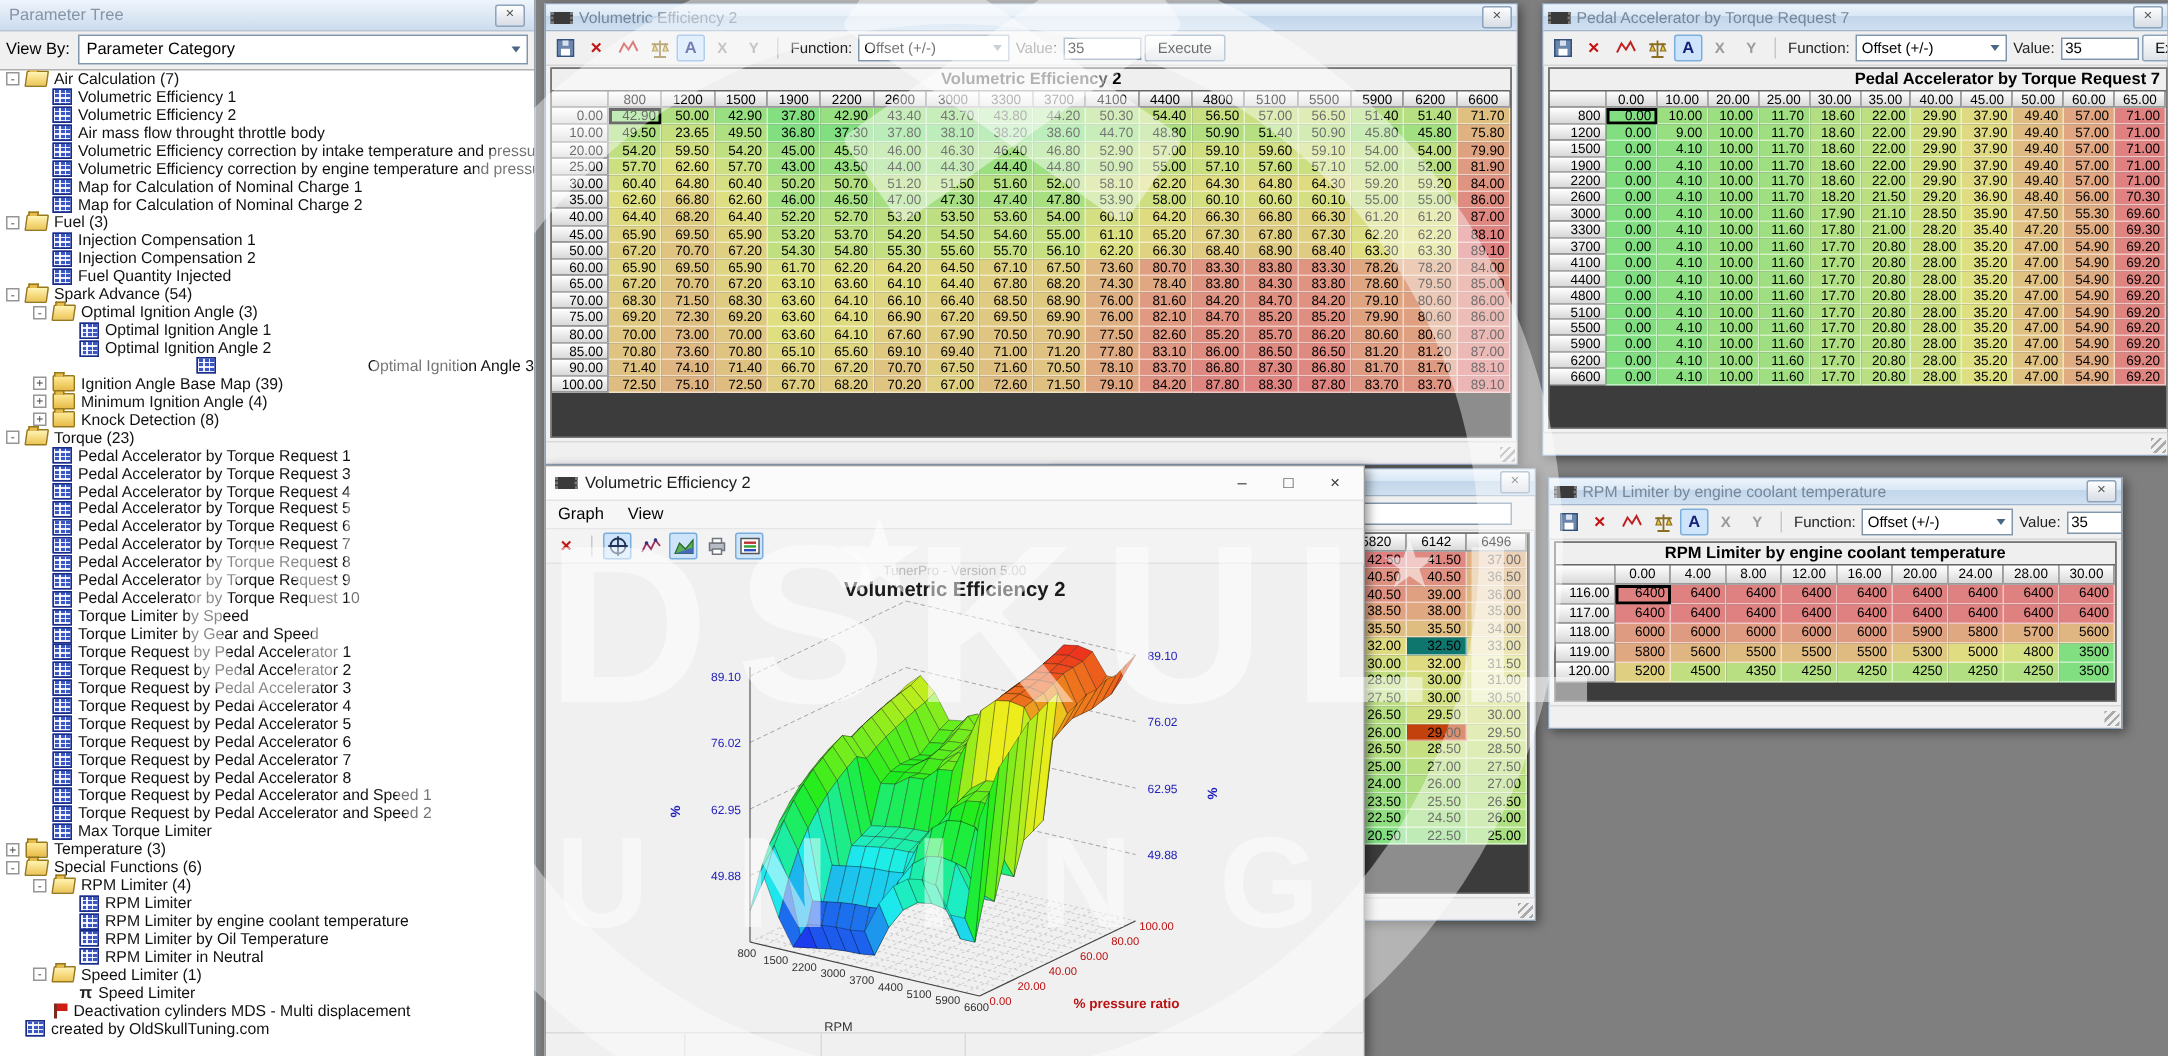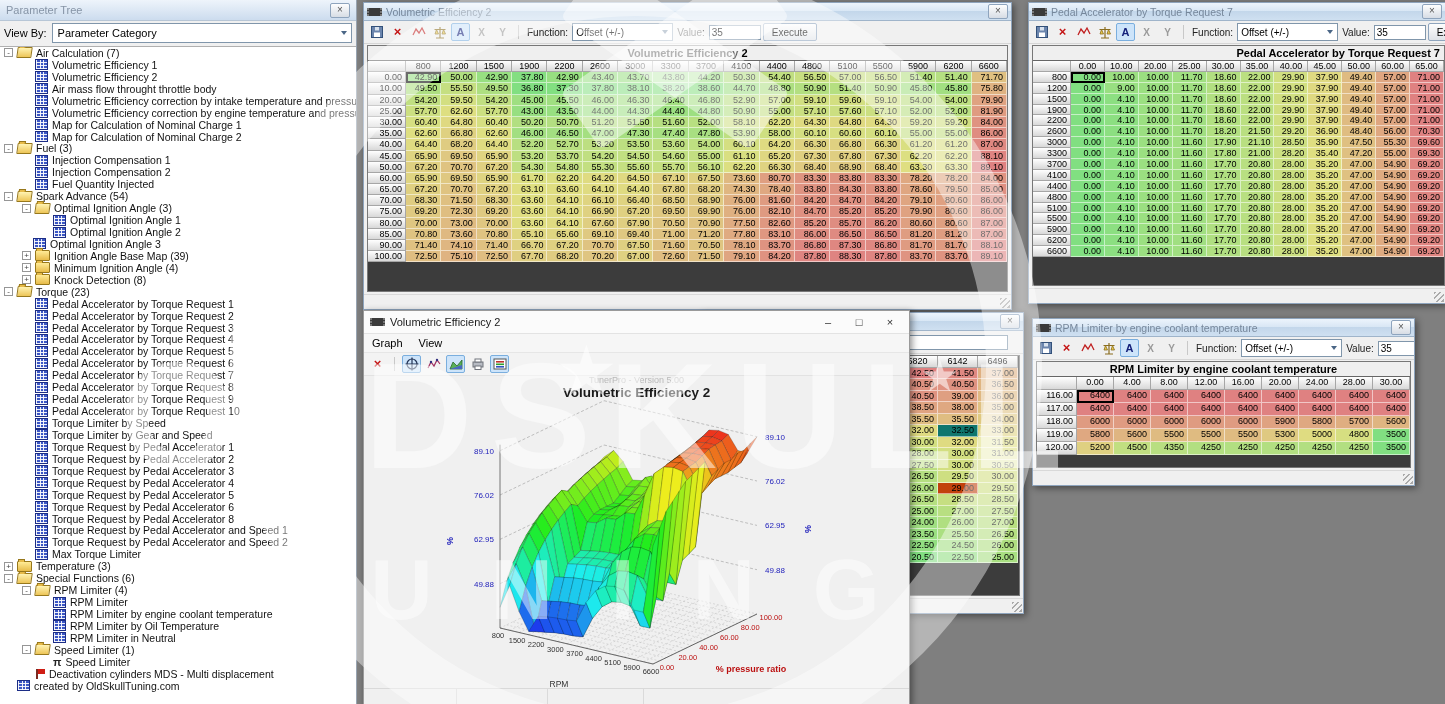--- a/index.html
+++ b/index.html
@@ -176,21 +176,21 @@
       <div class="titem" style="padding-left: 40px;">
         <span class="tspace"></span>
         <span class="i-map"></span>
         <span>Optimal Ignition Angle 1</span>
       </div>
       <div class="titem" style="padding-left: 40px;">
         <span class="tspace"></span>
         <span class="i-map"></span>
         <span>Optimal Ignition Angle 2</span>
       </div>
-      <div class="titem" style="padding-left: 20px;">
+      <div class="titem" style="padding-left: 20px; justify-content: space-between;">
         <span class="tspace"></span>
         <span class="i-map"></span>
         <span>Optimal Ignition Angle 3</span>
       </div>
       <div class="titem" style="padding-left: 22px;">
         <span class="texp">+</span>
         <span class="i-folder"></span>
         <span>Ignition Angle Base Map (39)</span>
       </div>
       <div class="titem" style="padding-left: 22px;">
@@ -209,25 +209,20 @@
         <span>Torque (23)</span>
       </div>
       <div class="titem" style="padding-left: 22px;">
         <span class="tspace"></span>
         <span class="i-map"></span>
         <span>Pedal Accelerator by Torque Request 1</span>
       </div>
       <div class="titem" style="padding-left: 22px;">
         <span class="tspace"></span>
         <span class="i-map"></span>
-        <span>Pedal Accelerator by Torque Request 2</span>
-      </div>
-      <div class="titem" style="padding-left: 22px;">
-        <span class="tspace"></span>
-        <span class="i-map"></span>
         <span>Pedal Accelerator by Torque Request 3</span>
       </div>
       <div class="titem" style="padding-left: 22px;">
         <span class="tspace"></span>
         <span class="i-map"></span>
         <span>Pedal Accelerator by Torque Request 4</span>
       </div>
       <div class="titem" style="padding-left: 22px;">
         <span class="tspace"></span>
         <span class="i-map"></span>
@@ -290,20 +285,25 @@
       </div>
       <div class="titem" style="padding-left: 22px;">
         <span class="tspace"></span>
         <span class="i-map"></span>
         <span>Torque Request by Pedal Accelerator 5</span>
       </div>
       <div class="titem" style="padding-left: 22px;">
         <span class="tspace"></span>
         <span class="i-map"></span>
         <span>Torque Request by Pedal Accelerator 6</span>
+      </div>
+      <div class="titem" style="padding-left: 22px;">
+        <span class="tspace"></span>
+        <span class="i-map"></span>
+        <span>Torque Request by Pedal Accelerator 7</span>
       </div>
       <div class="titem" style="padding-left: 22px;">
         <span class="tspace"></span>
         <span class="i-map"></span>
         <span>Torque Request by Pedal Accelerator 8</span>
       </div>
       <div class="titem" style="padding-left: 22px;">
         <span class="tspace"></span>
         <span class="i-map"></span>
         <span>Torque Request by Pedal Accelerator and Speed 1</span>
@@ -458,21 +458,21 @@
         <div class="gc" style="background: rgb(178, 223, 129);">50.30</div>
         <div class="gc" style="background: rgb(192, 223, 129);">54.40</div>
         <div class="gc" style="background: rgb(200, 223, 129);">56.50</div>
         <div class="gc" style="background: rgb(201, 223, 129);">57.00</div>
         <div class="gc" style="background: rgb(200, 223, 129);">56.50</div>
         <div class="gc" style="background: rgb(181, 223, 129);">51.40</div>
         <div class="gc" style="background: rgb(181, 223, 129);">51.40</div>
         <div class="gc" style="background: rgb(223, 192, 129);">71.70</div>
         <div class="gr">10.00</div>
         <div class="gc" style="background: rgb(174, 223, 129);">49.50</div>
-        <div class="gc" style="background: rgb(197, 223, 129);">55.50</div>
+        <div class="gc" style="background: rgb(197, 223, 129);">23.65</div>
         <div class="gc" style="background: rgb(174, 223, 129);">49.50</div>
         <div class="gc" style="background: rgb(129, 223, 129);">36.80</div>
         <div class="gc" style="background: rgb(130, 223, 129);">37.30</div>
         <div class="gc" style="background: rgb(132, 223, 129);">37.80</div>
         <div class="gc" style="background: rgb(133, 223, 129);">38.10</div>
         <div class="gc" style="background: rgb(133, 223, 129);">38.20</div>
         <div class="gc" style="background: rgb(135, 223, 129);">38.60</div>
         <div class="gc" style="background: rgb(157, 223, 129);">44.70</div>
         <div class="gc" style="background: rgb(173, 223, 129);">48.80</div>
         <div class="gc" style="background: rgb(179, 223, 129);">50.90</div>

